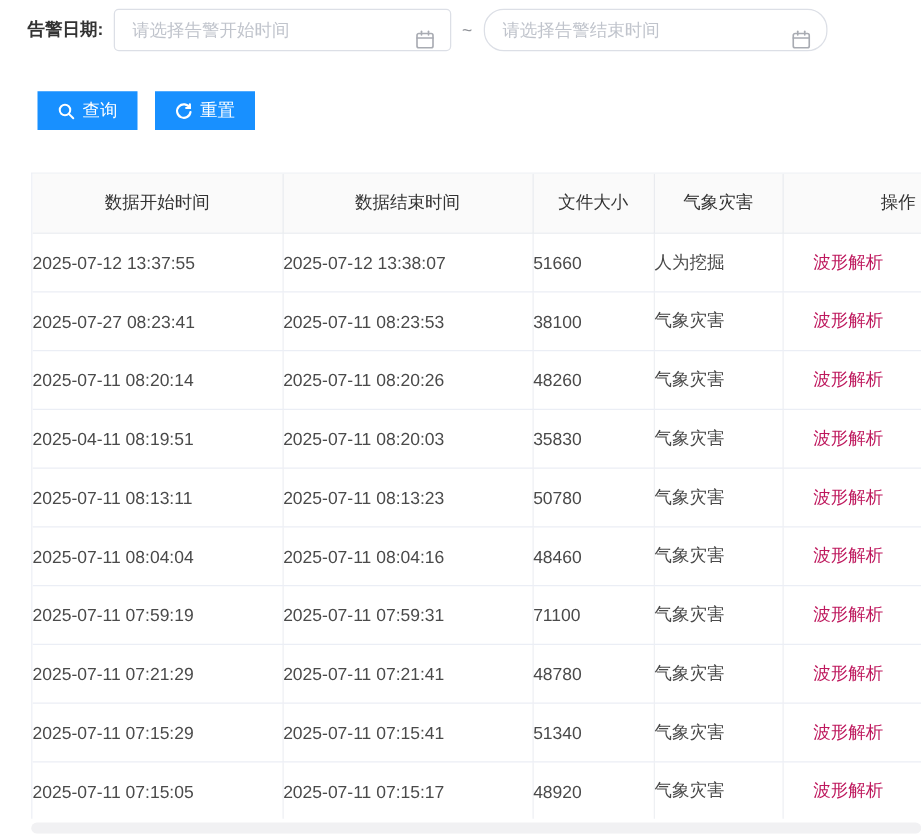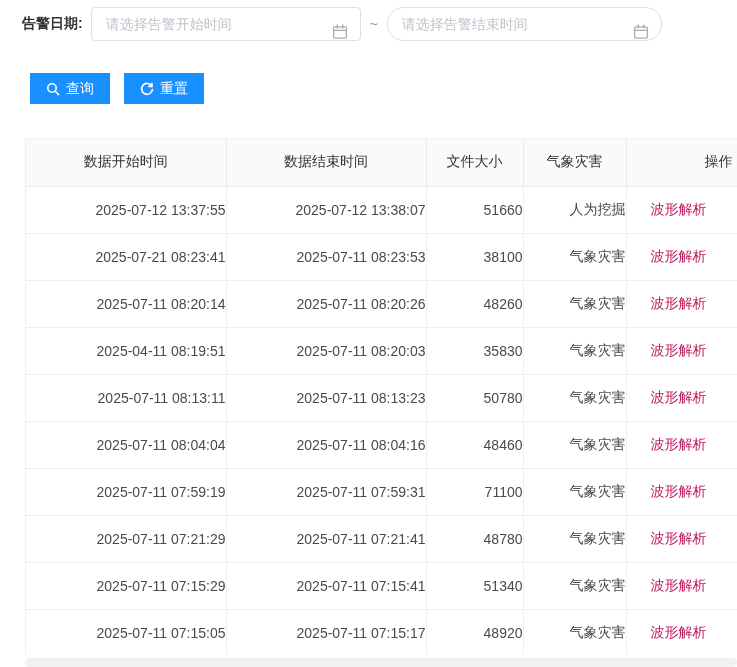--- a/index.html
+++ b/index.html
@@ -109,21 +109,21 @@
     color: #333333;
     font-weight: 500;
     font-size: 14px;
     text-align: center;
     border-right: 1px solid #e9ebef;
     border-bottom: 1px solid #e9ebef;
     white-space: nowrap;
   }
   td {
     height: 47px;
-    text-align: right;
+    text-align: left;
     font-size: 14px;
     color: #4a4a4a;
     background: #ffffff;
     border-right: 1px solid #eef0f3;
     border-bottom: 1px solid #ebeef5;
     white-space: nowrap;
   }
   td.actions { text-align: left; padding-left: 24px; }
   a.wave-link {
     color: #be185d;
@@ -217,21 +217,21 @@
         <tr>
     <td>2025-07-12 13:37:55</td>
     <td>2025-07-12 13:38:07</td>
     <td>51660</td>
     <td>人为挖掘</td>
     <td class="actions">
       <a class="wave-link">波形解析</a>
     </td>
   </tr>
         <tr>
-    <td>2025-07-21 08:23:41</td>
+    <td>2025-07-27 08:23:41</td>
     <td>2025-07-11 08:23:53</td>
     <td>38100</td>
     <td>气象灾害</td>
     <td class="actions">
       <a class="wave-link">波形解析</a>
     </td>
   </tr>
         <tr>
     <td>2025-07-11 08:20:14</td>
     <td>2025-07-11 08:20:26</td>

